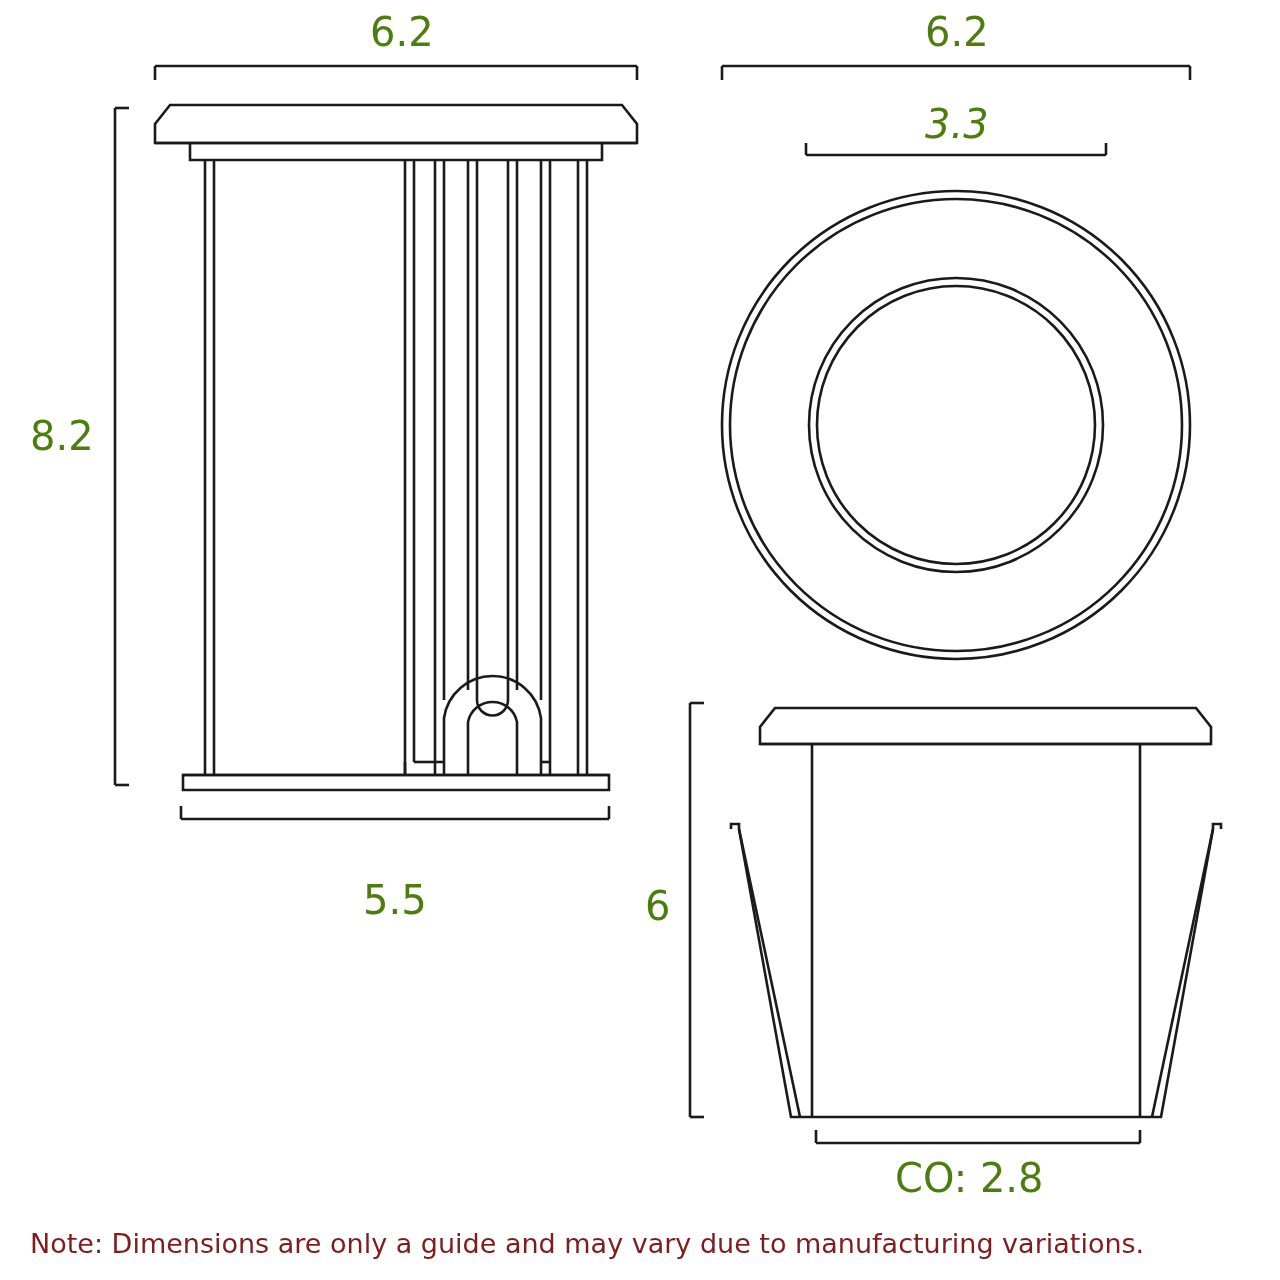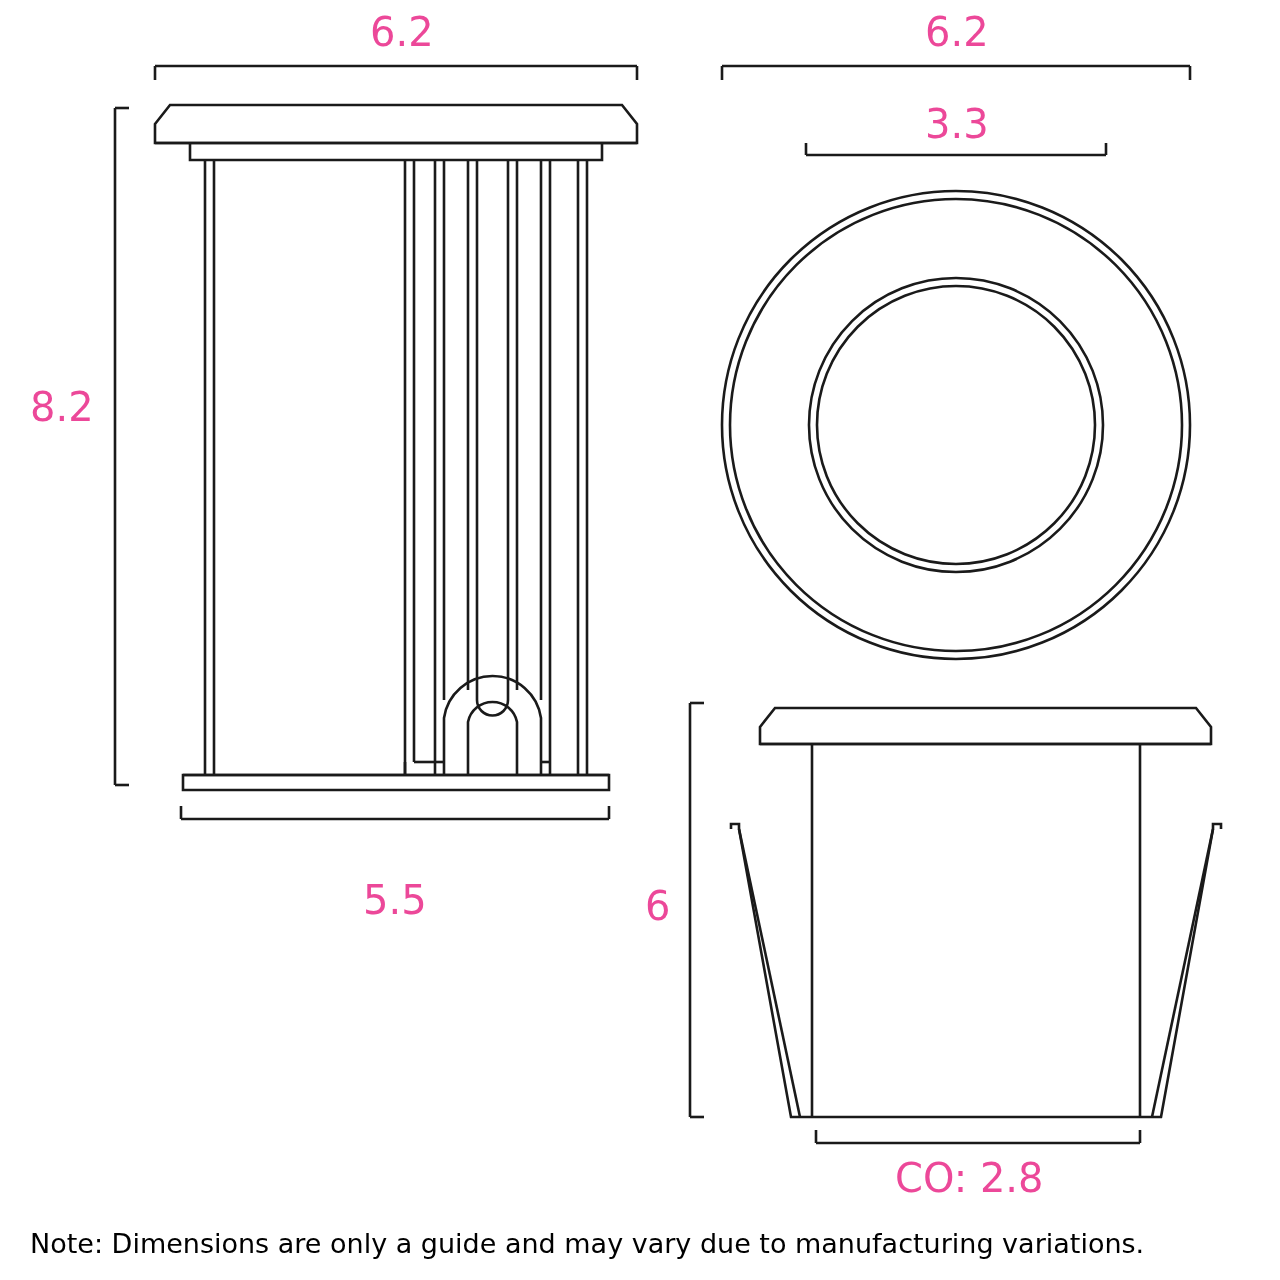--- a/index.html
+++ b/index.html
@@ -19,31 +19,31 @@
     position: absolute;
     left: 0;
     top: 0;
     width: 1280px;
     height: 1280px;
   }
   .dim-label {
     position: absolute;
     font-family: "DejaVu Sans", sans-serif;
     font-size: 40px;
-    color: #ec4899;
+    color: #4d7c0f;
     white-space: nowrap;
     line-height: 1;
   }
   .note {
     position: absolute;
     left: 30px;
     top: 1228px;
     font-family: "DejaVu Sans", sans-serif;
     font-size: 27px;
-    color: #000000;
+    color: #7f1d1d;
     white-space: nowrap;
   }
 </style>
 </head>
 <body>
 
 <svg id="drawing" viewBox="0 0 1280 1280" xmlns="http://www.w3.org/2000/svg">
   <g fill="none" stroke="#1a1a1a" stroke-width="2.6" stroke-linecap="butt" stroke-linejoin="miter">
 
     <g>
@@ -145,22 +145,22 @@
 
       <path d="M 1221 829 L 1221 824 L 1213 824 L 1213 829 L 1161 1117 L 1140 1117"></path>
 
       <path d="M 739 829 L 800 1117"></path>
       <path d="M 1213 829 L 1152 1117"></path>
     </g>
   </g>
 </svg>
 
 <div class="dim-label" style="left:370px; top:12px;">6.2</div>
-<div class="dim-label" style="left:30px; top:387px;">8.2</div>
+<div class="dim-label" style="left:30px; top:416px;">8.2</div>
 <div class="dim-label" style="left:363px; top:880px;">5.5</div>
 
 <div class="dim-label" style="left:925px; top:12px;">6.2</div>
-<div class="dim-label" style="left:925px; top:104px;">3.3</div>
+<div class="dim-label" style="left:925px; top:104px;font-style:italic;">3.3</div>
 
 <div class="dim-label" style="left:645px; top:886px;">6</div>
 <div class="dim-label" style="left:895px; top:1158px;">CO: 2.8</div>
 
 <div class="note">Note: Dimensions are only a guide and may vary due to manufacturing variations.</div>
 
 </body></html>

